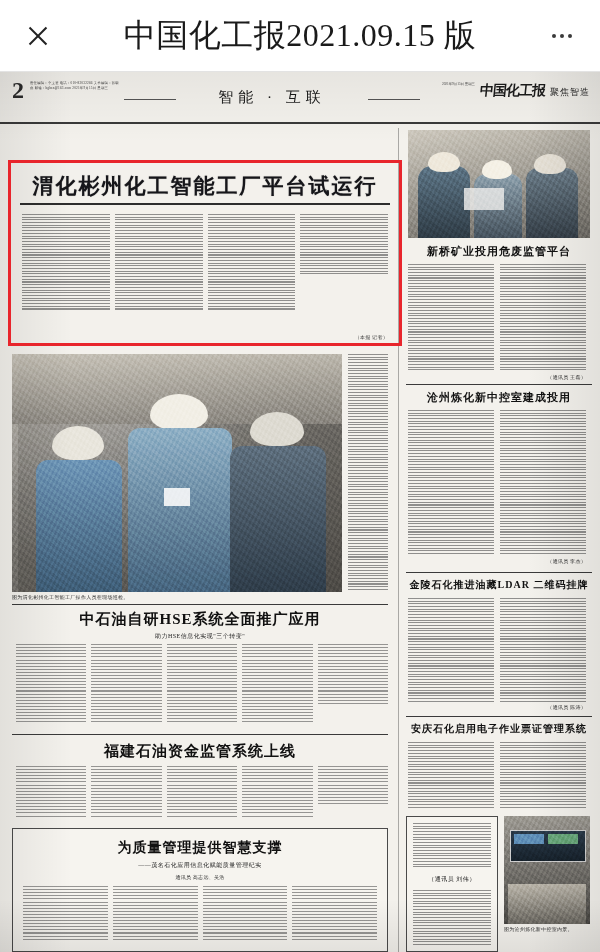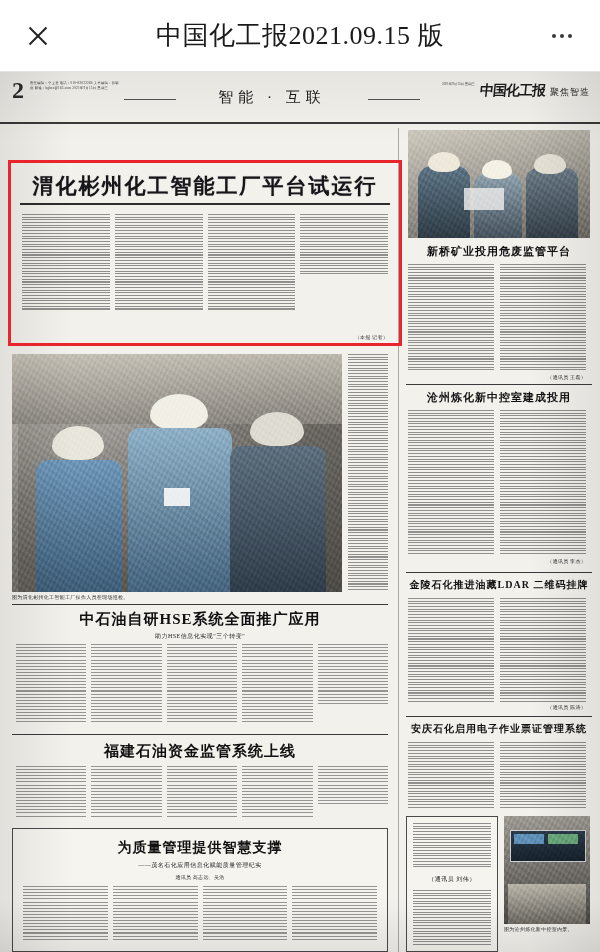--- a/index.html
+++ b/index.html
@@ -40,21 +40,21 @@
     width: 24px;
     height: 2px;
     background: #222;
   }
   .close-btn::before { transform: rotate(45deg); }
   .close-btn::after  { transform: rotate(-45deg); }
 
   .doc-title {
     flex: 1 1 auto;
     text-align: center;
-    font-size: 26px;
+    font-size: 32px;
     color: #1a1a1a;
     letter-spacing: 0.5px;
     font-family: "Liberation Serif", serif;
     white-space: nowrap;
     overflow: hidden;
     text-overflow: ellipsis;
     padding: 0 4px;
   }
   .more-btn {
     width: 40px;

